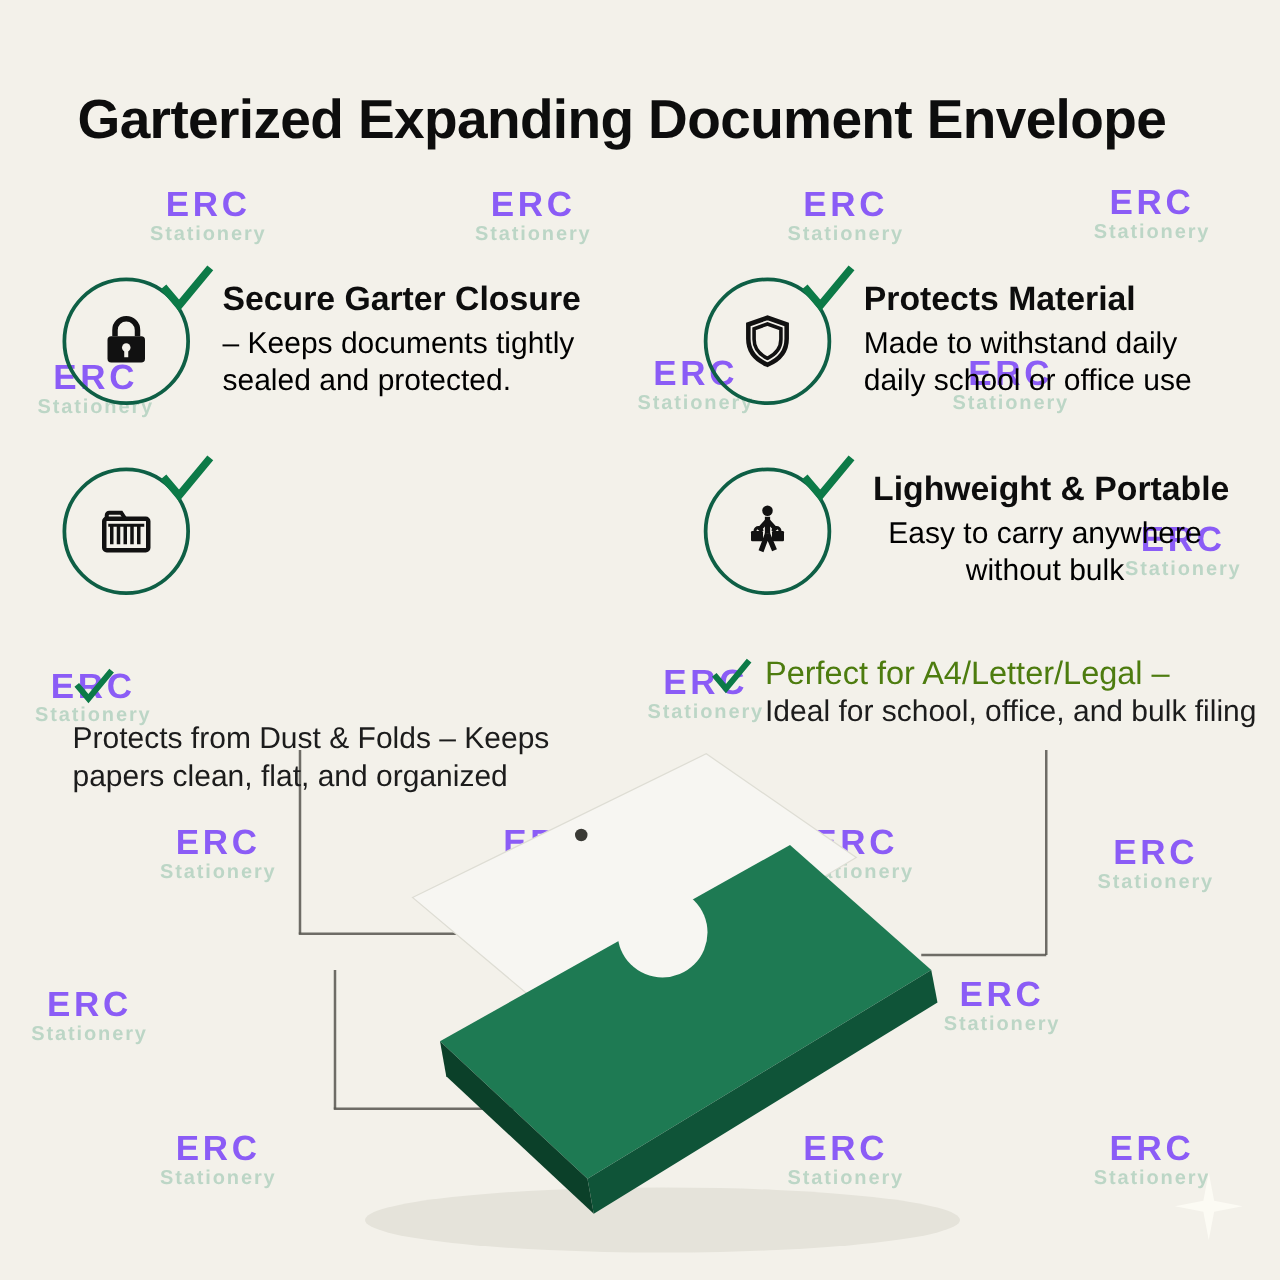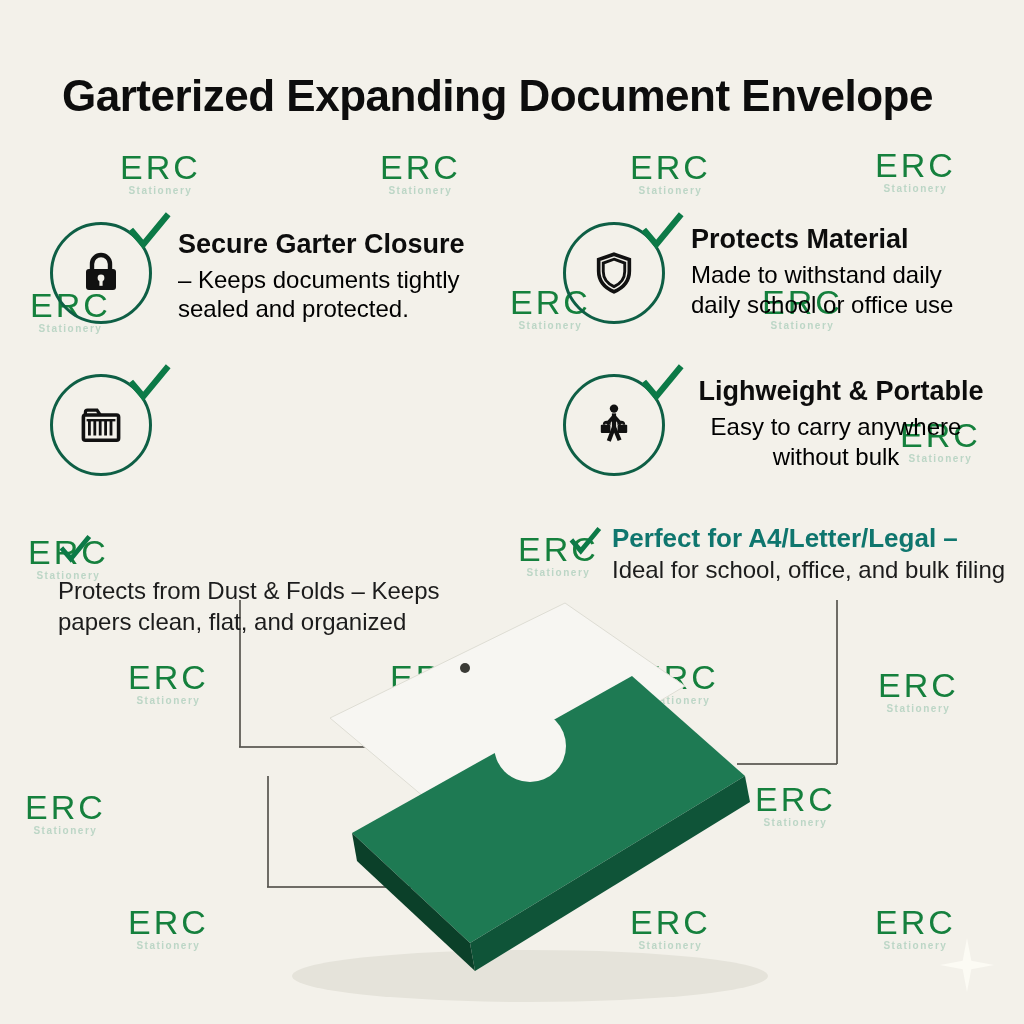--- a/index.html
+++ b/index.html
@@ -2,37 +2,37 @@
 <html><head>
 <meta charset="utf-8">
 <style>
   html,body{margin:0;padding:0;}
   .canvas{
     position:relative;width:1024px;height:1024px;overflow:hidden;
     background:#f3f1ea;font-family:"Liberation Sans",sans-serif;color:#101010;
   }
   
   .wm{position:absolute;z-index:0;text-align:center;user-select:none;}
-  .wm-erc{display:block;font-size:34px;font-weight:400;color:#15803d;letter-spacing:3px;line-height:1;}
-  .wm-sub{display:block;font-size:10px;font-weight:700;color:#bcd6c6;letter-spacing:1.5px;margin-top:1px;}
+  .wm-erc{display:block;font-size:28px;font-weight:700;color:#8b5cf6;letter-spacing:3px;line-height:1;}
+  .wm-sub{display:block;font-size:16px;font-weight:700;color:#bcd6c6;letter-spacing:1.5px;margin-top:1px;}
   
   .title{position:absolute;z-index:3;left:62px;top:44px;width:920px;
     font-size:44px;font-weight:800;letter-spacing:-0.5px;line-height:1.05;color:#0d0d0d;}
   
   .feature{position:absolute;z-index:3;display:flex;gap:26px;align-items:flex-start;}
   .icon-wrap{position:relative;flex:none;}
   .icon-circle{width:96px;height:96px;border:3px solid #0e5f45;border-radius:50%;
     display:flex;align-items:center;justify-content:center;background:transparent;}
   .circle-check{position:absolute;top:-14px;right:-20px;width:46px;height:46px;}
   .f-title{font-size:27px;font-weight:700;color:#0d0d0d;margin:2px 0 5px 0;}
   .f-desc{font-size:24px;color:#000000;line-height:1.24;}
   
   .bfeature{position:absolute;z-index:3;display:flex;gap:10px;align-items:flex-start;}
   .b-check{width:34px;height:34px;flex:none;margin-top:2px;}
-  .b-bold{font-size:26px;font-weight:700;color:#0f766e;line-height:1.25;}
+  .b-bold{font-size:26px;font-weight:400;color:#4d7c0f;line-height:1.25;}
   .b-text{font-size:24px;color:#1c1c1c;line-height:1.28;}
   
   .line{position:absolute;z-index:1;background:#56554f;opacity:.85;}
   
   .product{position:absolute;z-index:2;left:230px;top:588px;width:560px;height:430px;}
   
   .sparkle{position:absolute;z-index:3;left:940px;top:938px;width:54px;height:54px;background:#fcfbf4;
     clip-path:polygon(50% 0%,58% 42%,100% 50%,58% 58%,50% 100%,42% 58%,0% 50%,42% 42%);}
 </style>
 </head>
@@ -112,21 +112,21 @@
       <span class="wm-erc">ERC</span>
       <span class="wm-sub">Stationery</span>
     </div>
   <div class="wm" style="left:875px;top:905px;">
       <span class="wm-erc">ERC</span>
       <span class="wm-sub">Stationery</span>
     </div>
 
   <h1 class="title">Garterized Expanding Document Envelope</h1>
 
-  <div class="feature" style="left:50px;top:222px;width:470px;align-items:flex-end;">
+  <div class="feature" style="left:50px;top:222px;width:470px;">
     <div class="icon-wrap">
       <div class="icon-circle">
         <svg width="48" height="48" viewBox="0 0 24 24">
           <path d="M7.5 10 V7.5 a4.5 4.5 0 0 1 9 0 V10" fill="none" stroke="#111" stroke-width="2.2"></path>
           <rect x="4.5" y="10" width="15" height="10.5" rx="1.5" fill="#111"></rect>
           <circle cx="12" cy="14.5" r="1.7" fill="#f3f1ea"></circle>
           <rect x="11.2" y="15.2" width="1.6" height="3.2" fill="#f3f1ea"></rect>
         </svg>
       </div>
       <span class="circle-check">

